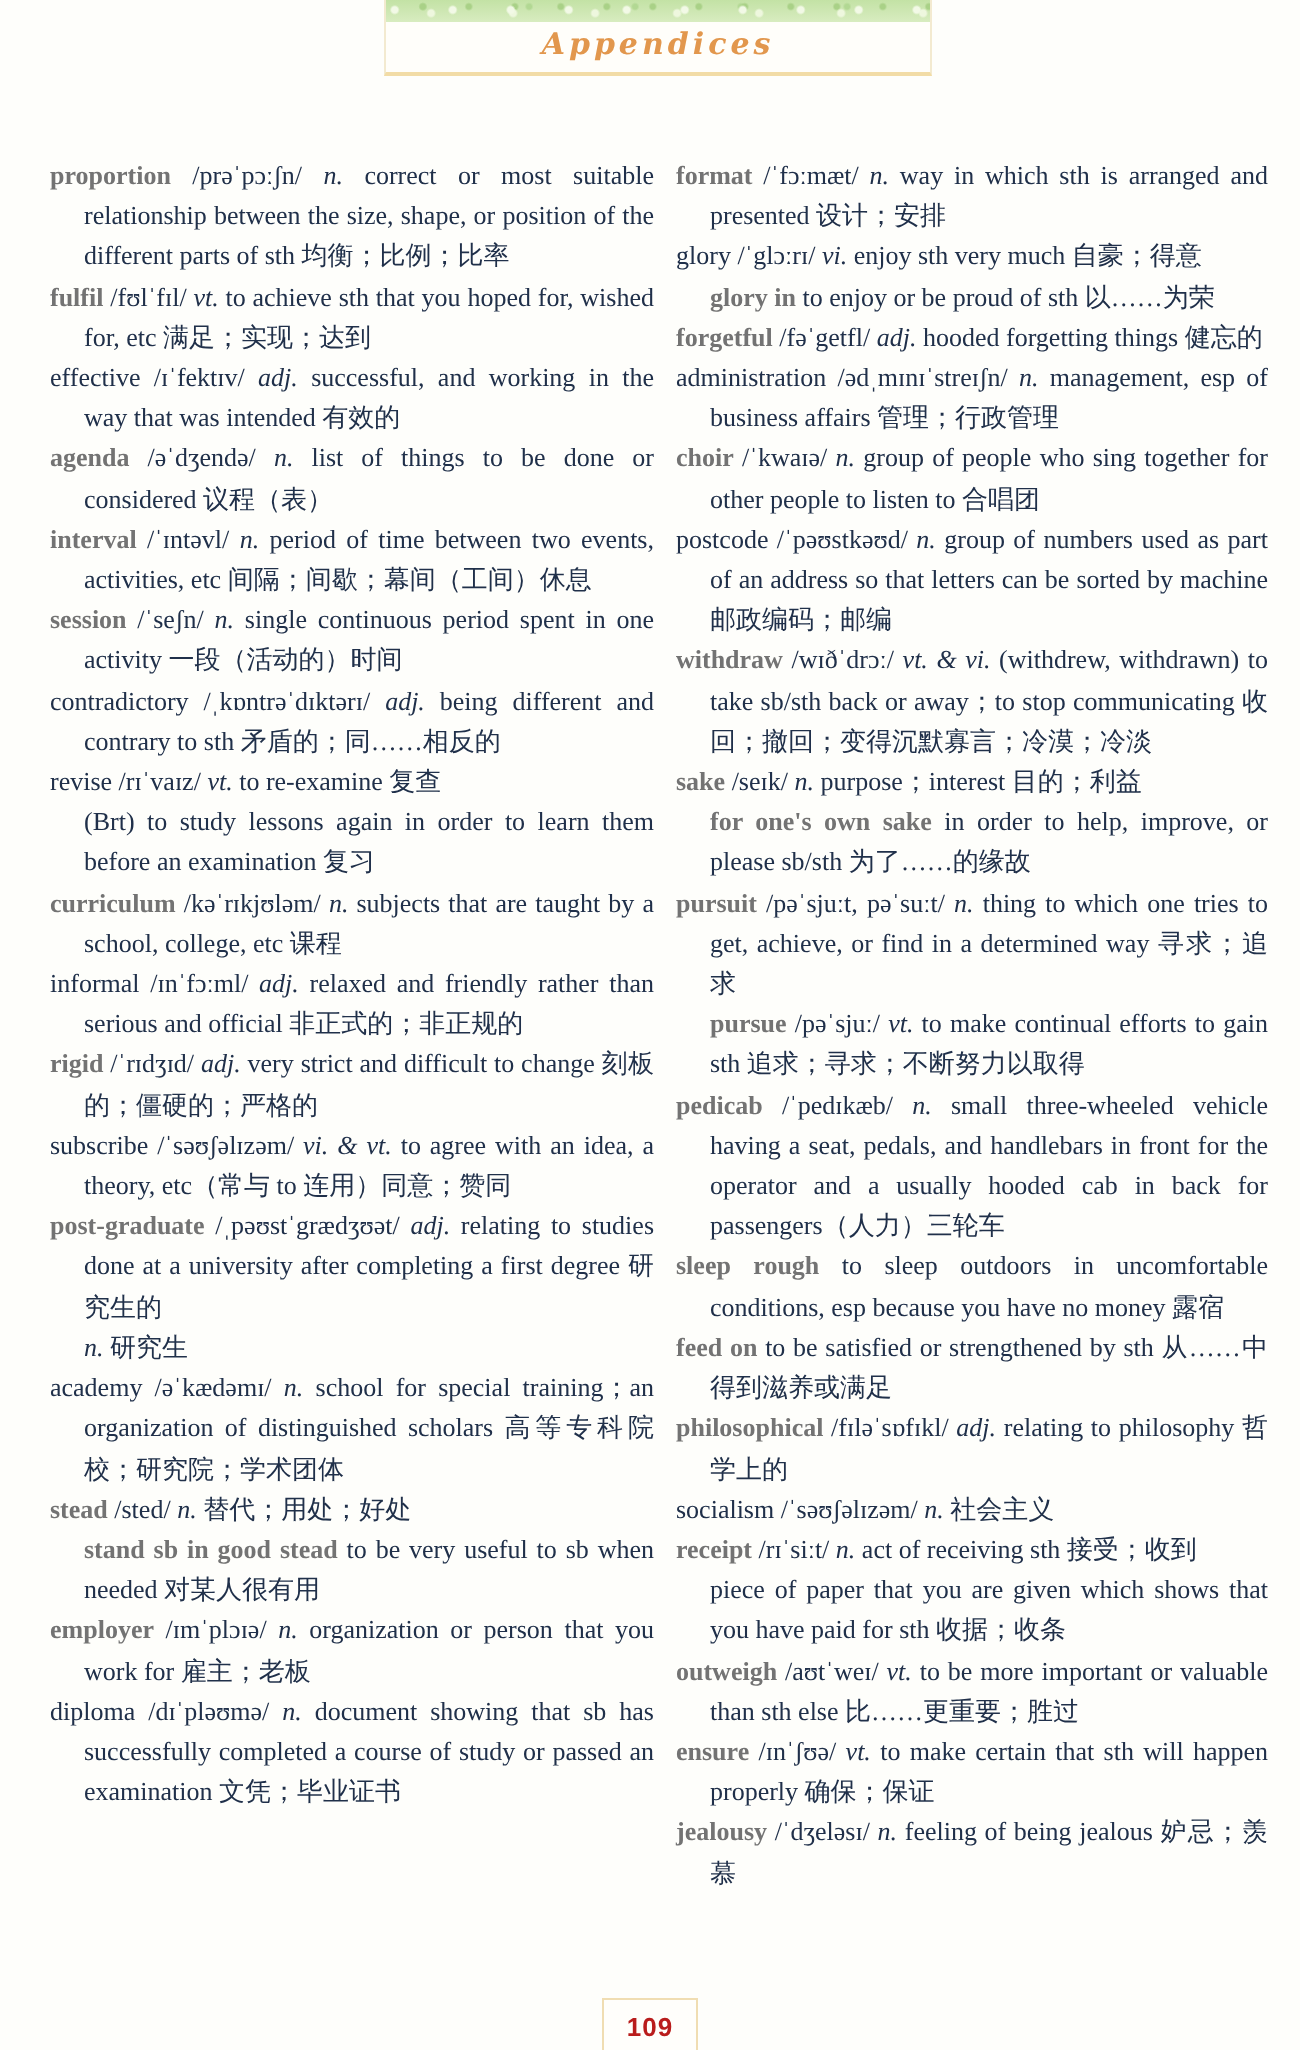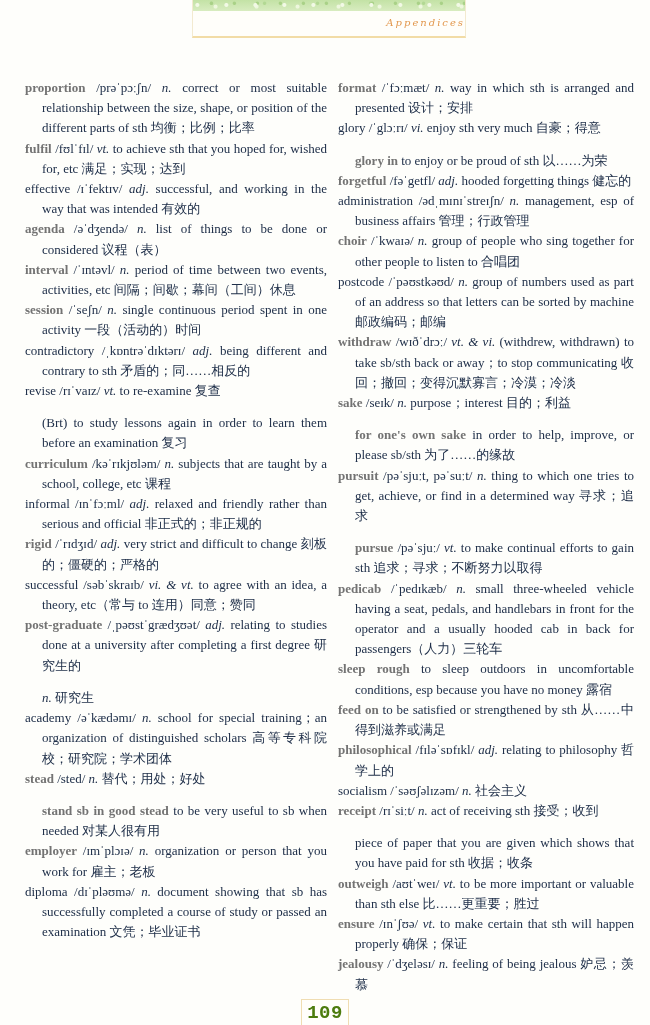--- a/index.html
+++ b/index.html
@@ -20,55 +20,56 @@
     height: 11px; width: 100%;
     background:
       radial-gradient(circle at 15% 45%, #f2f9e6 0 1.5px, rgba(0,0,0,0) 2.5px),
       radial-gradient(circle at 55% 60%, #eef7de 0 1.5px, rgba(0,0,0,0) 2.5px),
       radial-gradient(circle at 80% 30%, #a9d187 0 1.2px, rgba(0,0,0,0) 2.2px),
       radial-gradient(circle at 35% 30%, #b2d893 0 1.2px, rgba(0,0,0,0) 2.2px),
       linear-gradient(to bottom, #c3e2a5, #d8ecc0);
     background-size: 29px 11px, 41px 11px, 23px 11px, 53px 11px, 100% 100%;
   }
   .banner-title {
-    display: block; text-align: right;
-    font-size: 10px; line-height: 23px;
+    display: block; text-align: center;
+    font-size: 15px; line-height: 23px;
     font-style: italic; letter-spacing: 2px;
     color: #e2974d;
     font-family: "DejaVu Serif", serif;
+    font-weight: bold;
   }
   
   .content {
     position: absolute; left: 25px; top: 78px;
     display: flex; gap: 11px;
   }
   .col { width: 302px; }
   .col.right { width: 296px; }
   .entry { margin: 0; }
   .para {
     margin: 0;
     font-size: 13px; line-height: 20.2px;
     color: #20304a;
     text-align: justify;
   }
   .para.main { padding-left: 17px; text-indent: -17px; }
-  .para.sub  { padding-left: 17px; text-indent: 0; margin-top: 12px; }
+  .para.sub  { padding-left: 17px; text-indent: 0; }
   .seg-b  { font-weight: bold; color: #737373; }
   .seg-i  { font-style: italic; }
   
   .pagenum-box {
     position: absolute; left: 301px; top: 999px;
     width: 46px; height: 26px;
     border: 1px solid #f0ddb2;
     background: #fffefb;
     display: flex; align-items: center; justify-content: center;
   }
   .pagenum-text {
-    font-family: Liberation Mono, monospace;
-    font-weight: bold; font-size: 19px; color: #4d7c0f;
+    font-family: Liberation Sans, sans-serif;
+    font-weight: bold; font-size: 13px; color: #b91c1c;
     letter-spacing: 0.5px;
   }
 </style>
 </head>
 <body>
 
 <div class="banner">
   <div class="banner-green"></div>
   <span class="banner-title">Appendices</span>
 </div>
@@ -103,21 +104,21 @@
       <div class="entry">
         <p class="para main"><span class="seg-b">curriculum</span><span class="seg-n"> /kəˈrɪkjʊləm/ </span><span class="seg-i">n.</span><span class="seg-n"> subjects that are taught by a school, college, etc 课程</span></p>
       </div>
       <div class="entry">
         <p class="para main"><span class="seg-n">informal /ɪnˈfɔːml/ </span><span class="seg-i">adj.</span><span class="seg-n"> relaxed and friendly rather than serious and official 非正式的；非正规的</span></p>
       </div>
       <div class="entry">
         <p class="para main"><span class="seg-b">rigid</span><span class="seg-n"> /ˈrɪdʒɪd/ </span><span class="seg-i">adj.</span><span class="seg-n"> very strict and difficult to change 刻板的；僵硬的；严格的</span></p>
       </div>
       <div class="entry">
-        <p class="para main"><span class="seg-n">successful /səbˈskraɪb/ </span><span class="seg-i">vi. &amp; vt.</span><span class="seg-n"> to agree with an idea, a theory, etc（常与 to 连用）同意；赞同</span></p>
+        <p class="para main"><span class="seg-n">subscribe /ˈsəʊʃəlɪzəm/ </span><span class="seg-i">vi. &amp; vt.</span><span class="seg-n"> to agree with an idea, a theory, etc（常与 to 连用）同意；赞同</span></p>
       </div>
       <div class="entry">
         <p class="para main"><span class="seg-b">post-graduate</span><span class="seg-n"> /ˌpəʊstˈgrædʒʊət/ </span><span class="seg-i">adj.</span><span class="seg-n"> relating to studies done at a university after completing a first degree 研究生的</span></p>
         <p class="para sub"><span class="seg-i">n.</span><span class="seg-n"> 研究生</span></p>
       </div>
       <div class="entry">
         <p class="para main"><span class="seg-n">academy /əˈkædəmɪ/ </span><span class="seg-i">n.</span><span class="seg-n"> school for special training；an organization of distinguished scholars 高等专科院校；研究院；学术团体</span></p>
       </div>
       <div class="entry">
         <p class="para main"><span class="seg-b">stead</span><span class="seg-n"> /sted/ </span><span class="seg-i">n.</span><span class="seg-n"> 替代；用处；好处</span></p>

